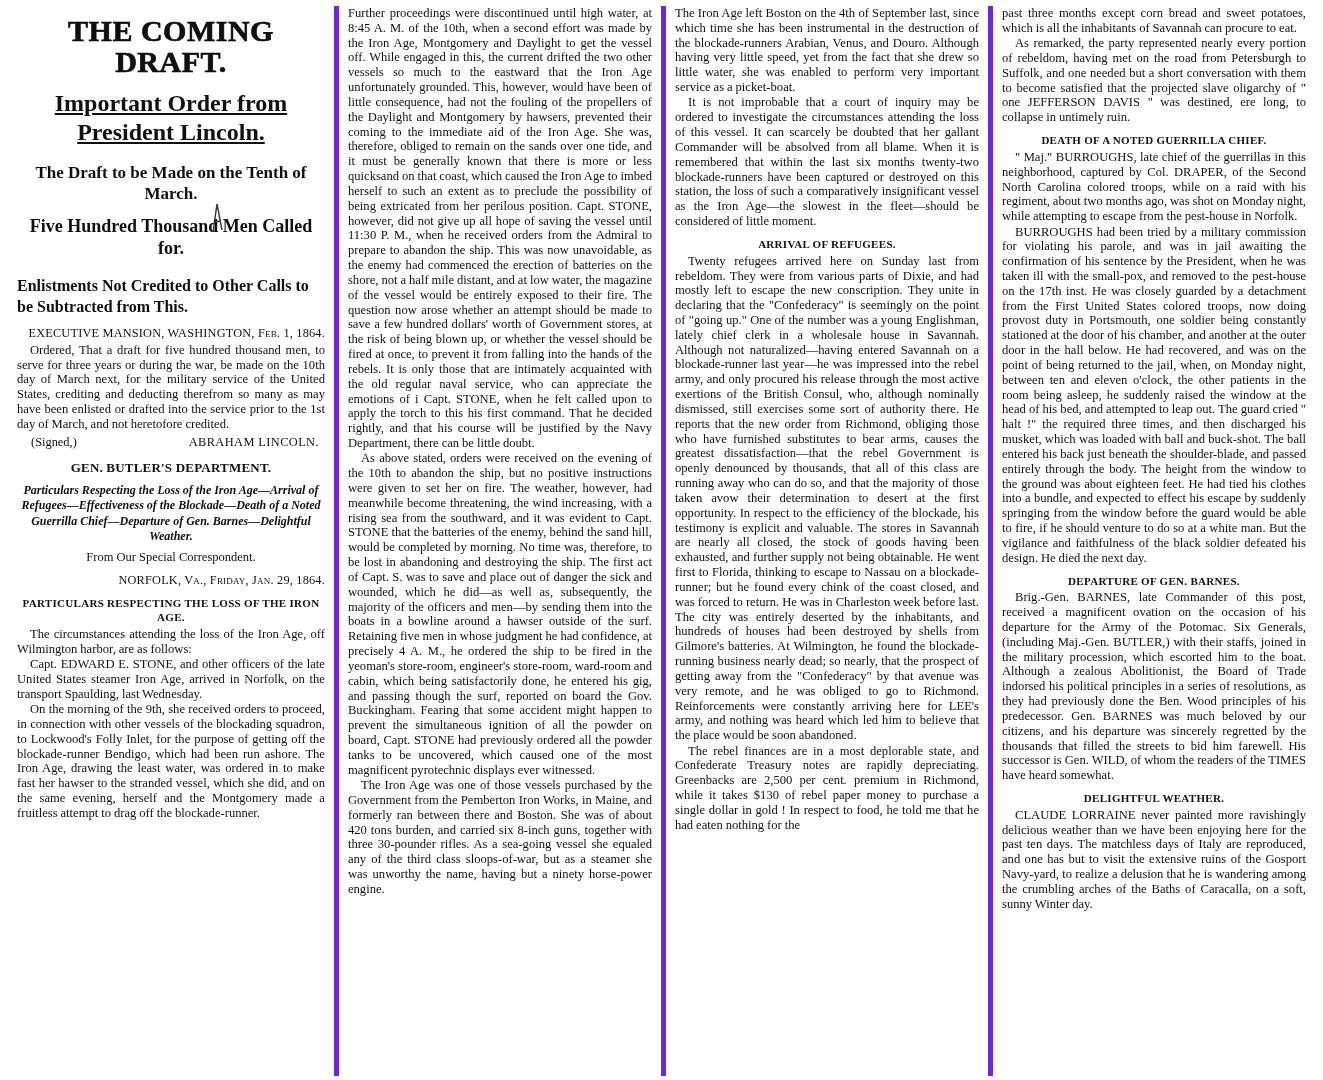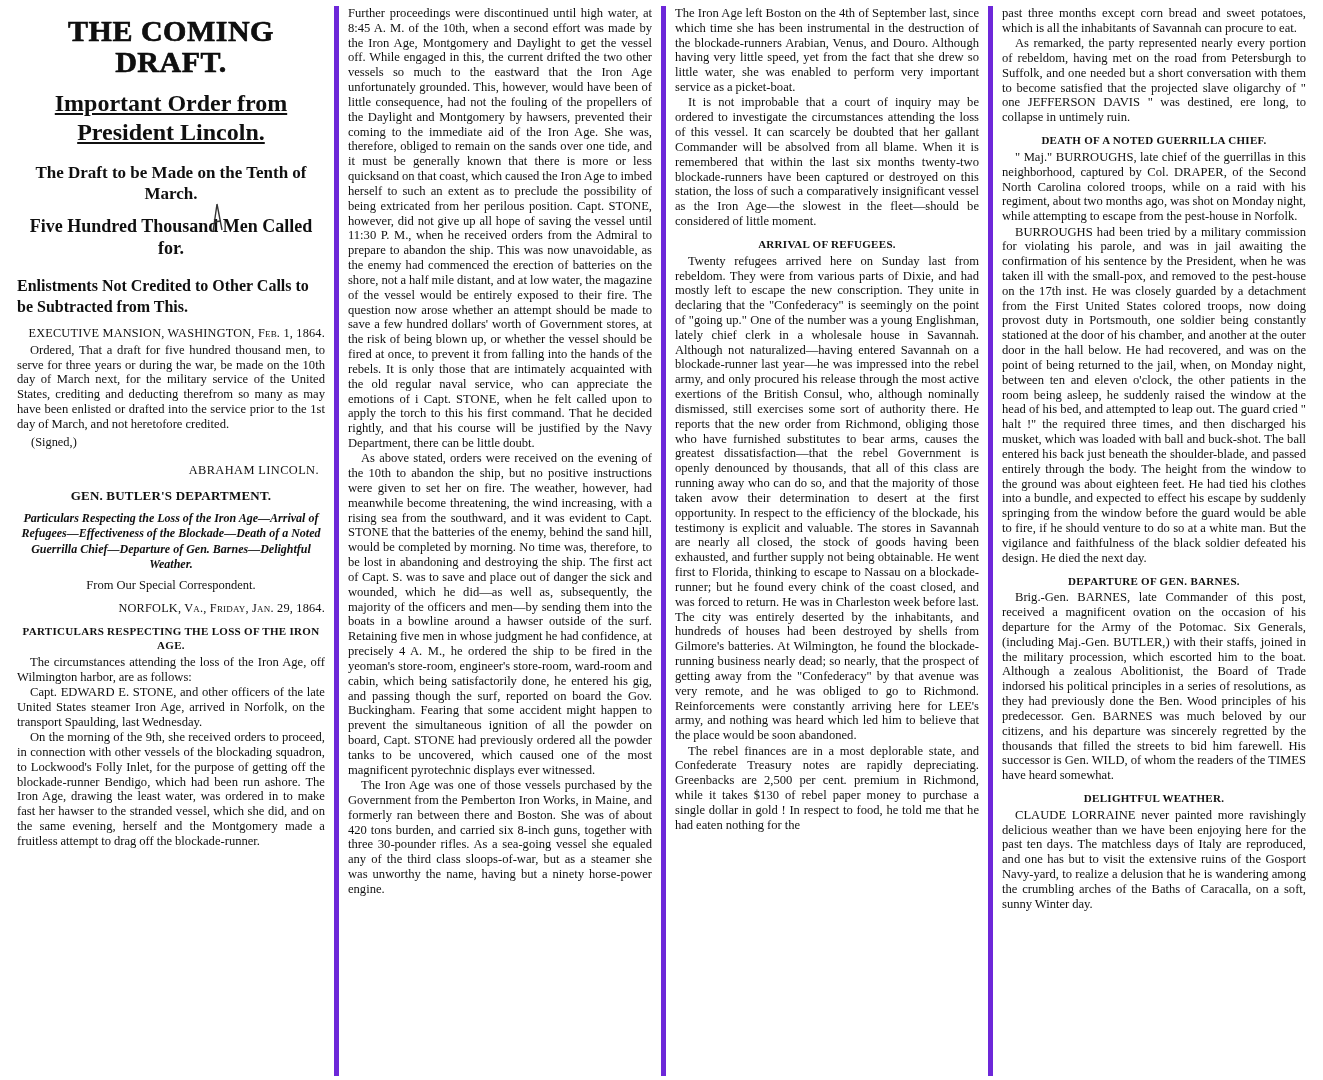--- a/index.html
+++ b/index.html
@@ -128,21 +128,21 @@
     letter-spacing: 0.2px;
   }
   .sig {
     font-size: 12.4px;
     margin: 3px 0 4px 0;
     display: flex;
     justify-content: space-between;
     padding: 0 6px 0 14px;
     gap: 46px;
   }
-  .sig .right { font-variant: small-caps; letter-spacing: 0.4px; margin-top: 28px; }
+  .sig .right { font-variant: small-caps; letter-spacing: 0.4px; }
   .pencil {
     position: absolute;
     left: 196px;
     top: 196px;
     width: 26px;
     height: 34px;
     pointer-events: none;
   }
 </style>
 </head>

